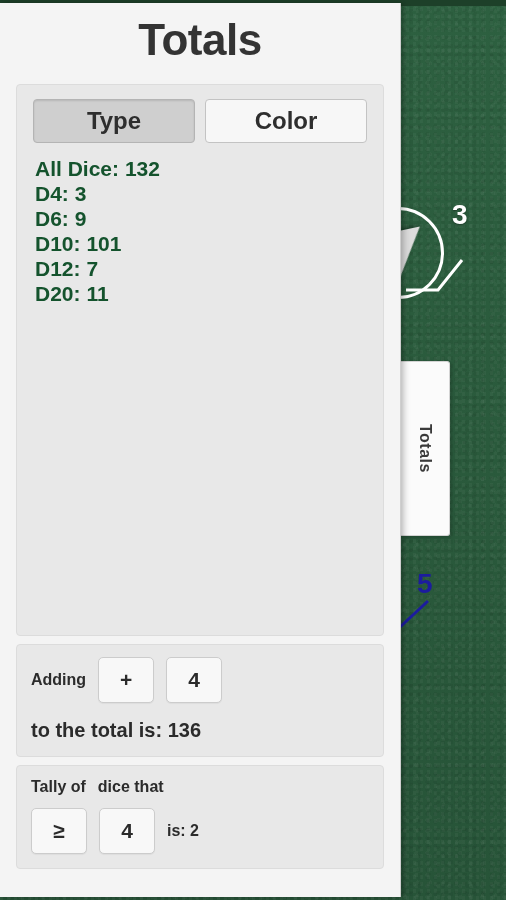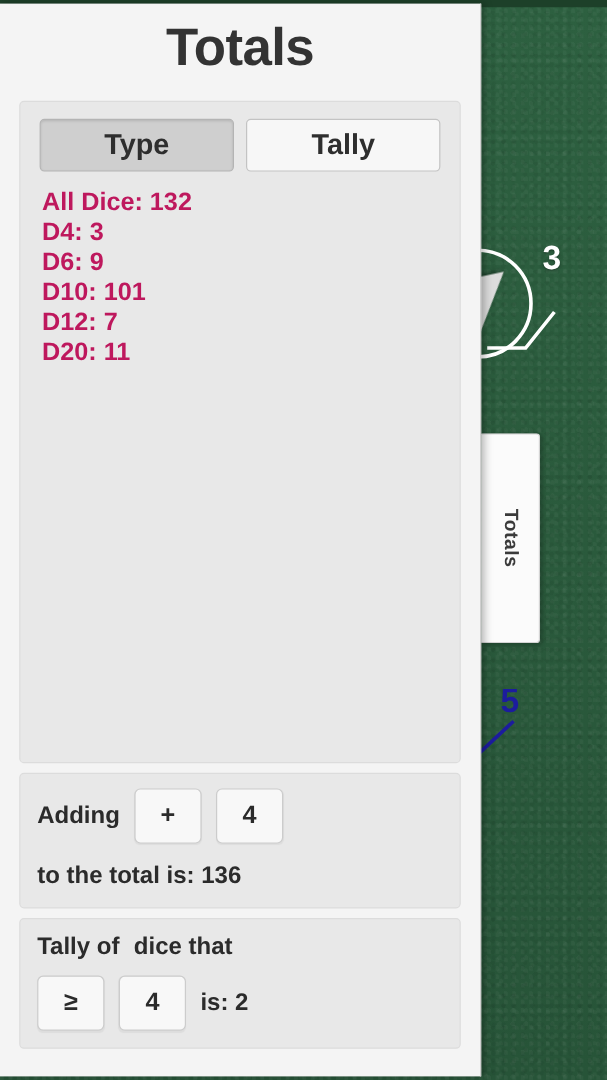--- a/index.html
+++ b/index.html
@@ -175,38 +175,38 @@
   }
   .seg-btn.active {
     background: #cfcfcf;
     border-color: #b4b4b4;
     box-shadow: inset 0 1px 2px rgba(0,0,0,0.12);
   }
 
   .tally-line {
     font-size: 21px;
     font-weight: bold;
-    color: #be185d;
+    color: #14532d;
     margin: 1px 0 0 2px;
   }
   .tally-line.first { margin-top: 14px; }
   .tally-line .lbl { }
   .tally-line .val { }
 
   
   .card-adding {
     padding: 12px 14px 14px 14px;
   }
   .row {
     display: flex;
     align-items: center;
     gap: 12px;
   }
   .row-text {
-    font-size: 20px;
+    font-size: 16px;
     font-weight: bold;
     color: #2b2b2b;
   }
   .mini-btn {
     min-width: 56px;
     height: 46px;
     padding: 0 12px;
     background: #f8f8f8;
     border: 1px solid #cccccc;
     border-radius: 5px;
@@ -258,21 +258,21 @@
   </div>
 
   <div class="panel">
 
     <div class="page-title">Totals</div>
 
     <div class="card card-totals">
 
       <div class="seg-row">
         <button class="seg-btn active">Type</button>
-        <button class="seg-btn">Tally</button>
+        <button class="seg-btn">Color</button>
       </div>
 
       <div class="tally-line first">
         <span class="lbl">All Dice:</span>
         <span class="val">132</span>
       </div>
       <div class="tally-line">
         <span class="lbl">D4:</span>
         <span class="val">3</span>
       </div>

